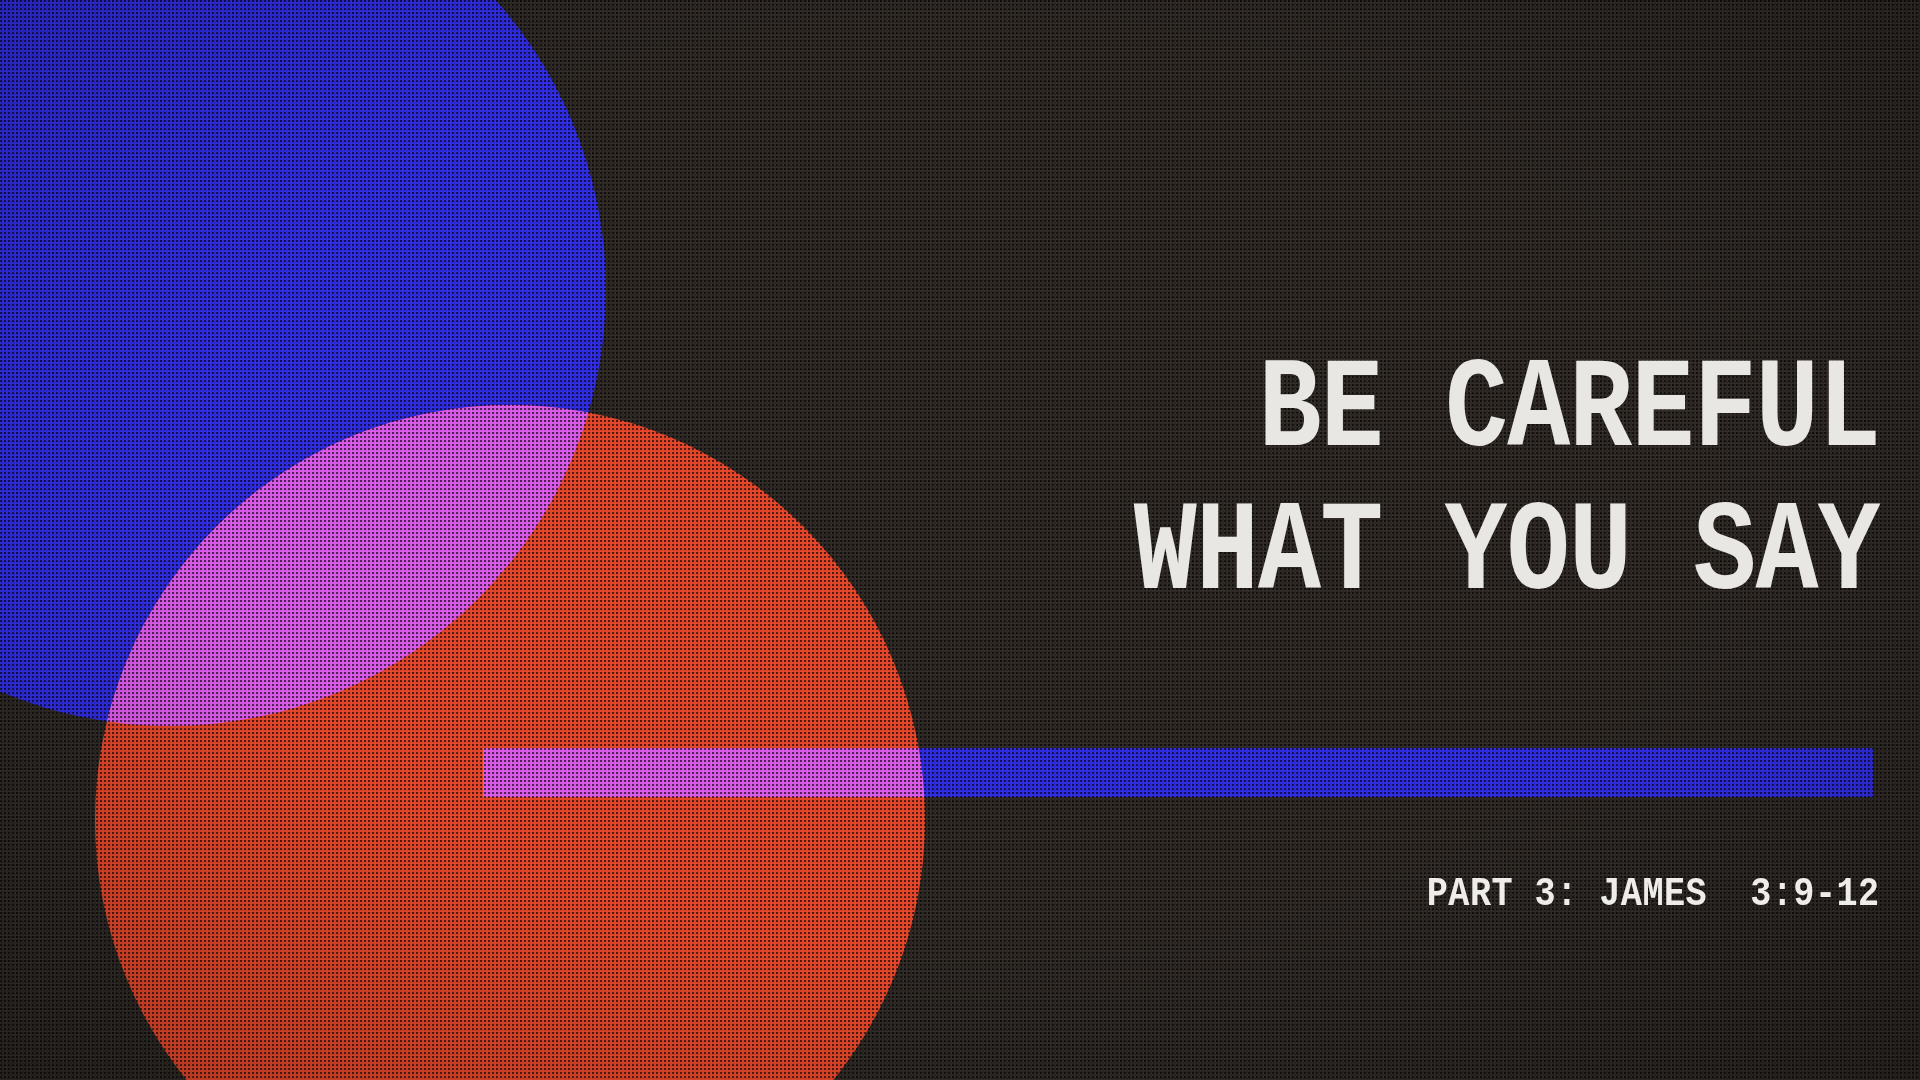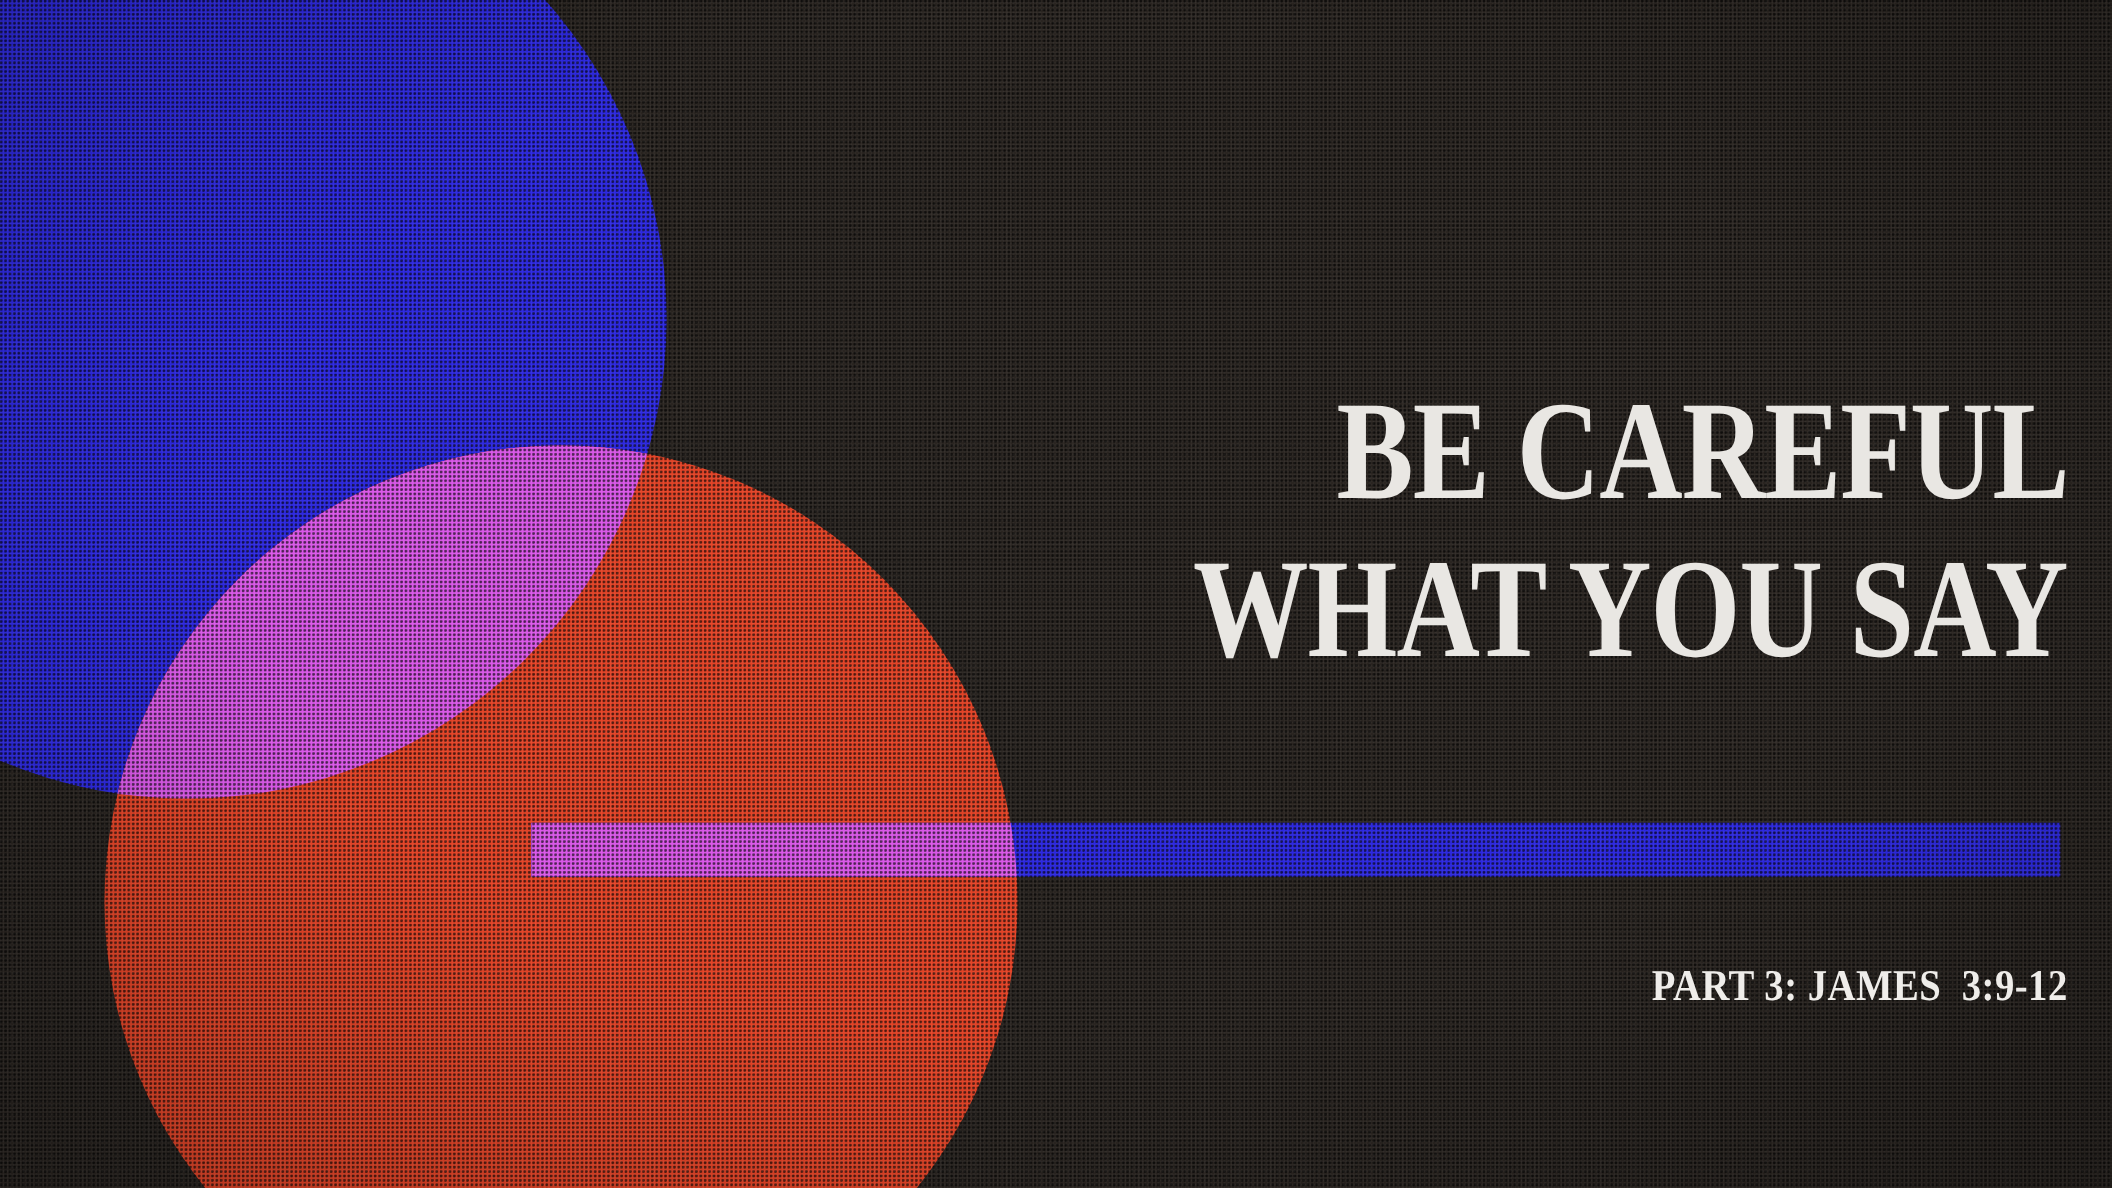--- a/index.html
+++ b/index.html
@@ -11,21 +11,21 @@
     overflow:hidden;
     background:#100e0c;
   }
 
   #slide {
     position:relative;
     width:1920px;
     height:1080px;
     background:#0369a1;
     overflow:hidden;
-    font-family:Liberation Serif, serif;
+    font-family:Liberation Mono, monospace;
   }
 
   
   #art {
     position:absolute;
     inset:0;
     width:1920px;
     height:1080px;
   }
 

